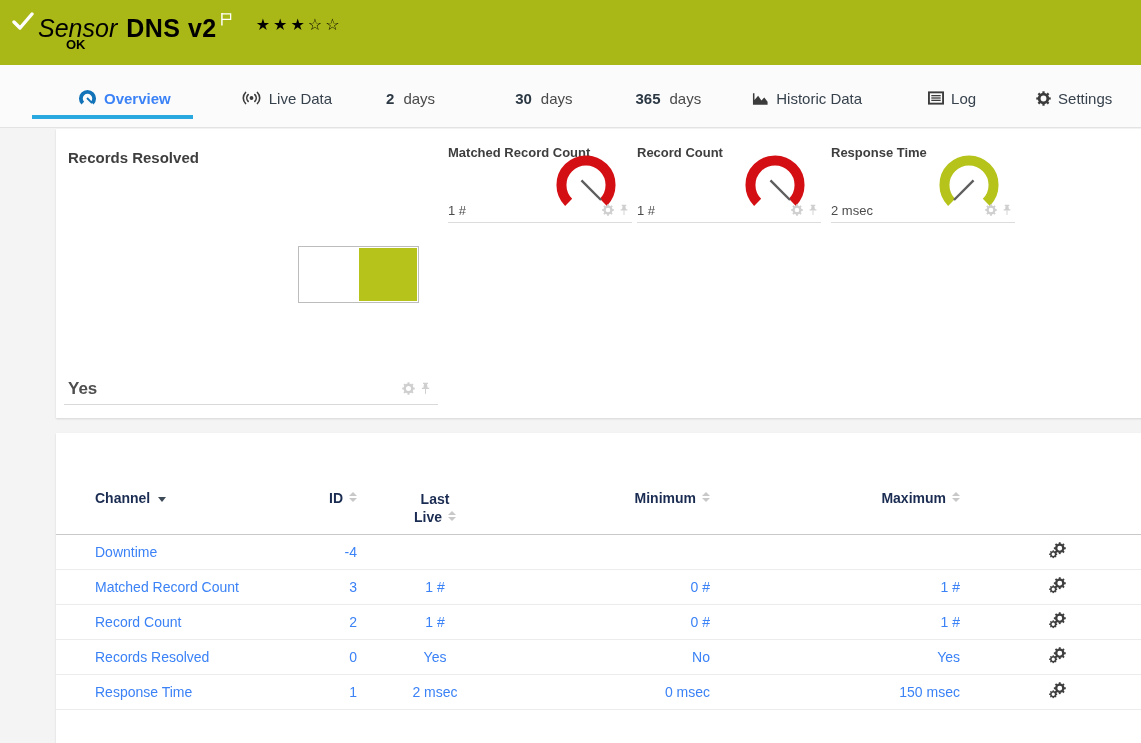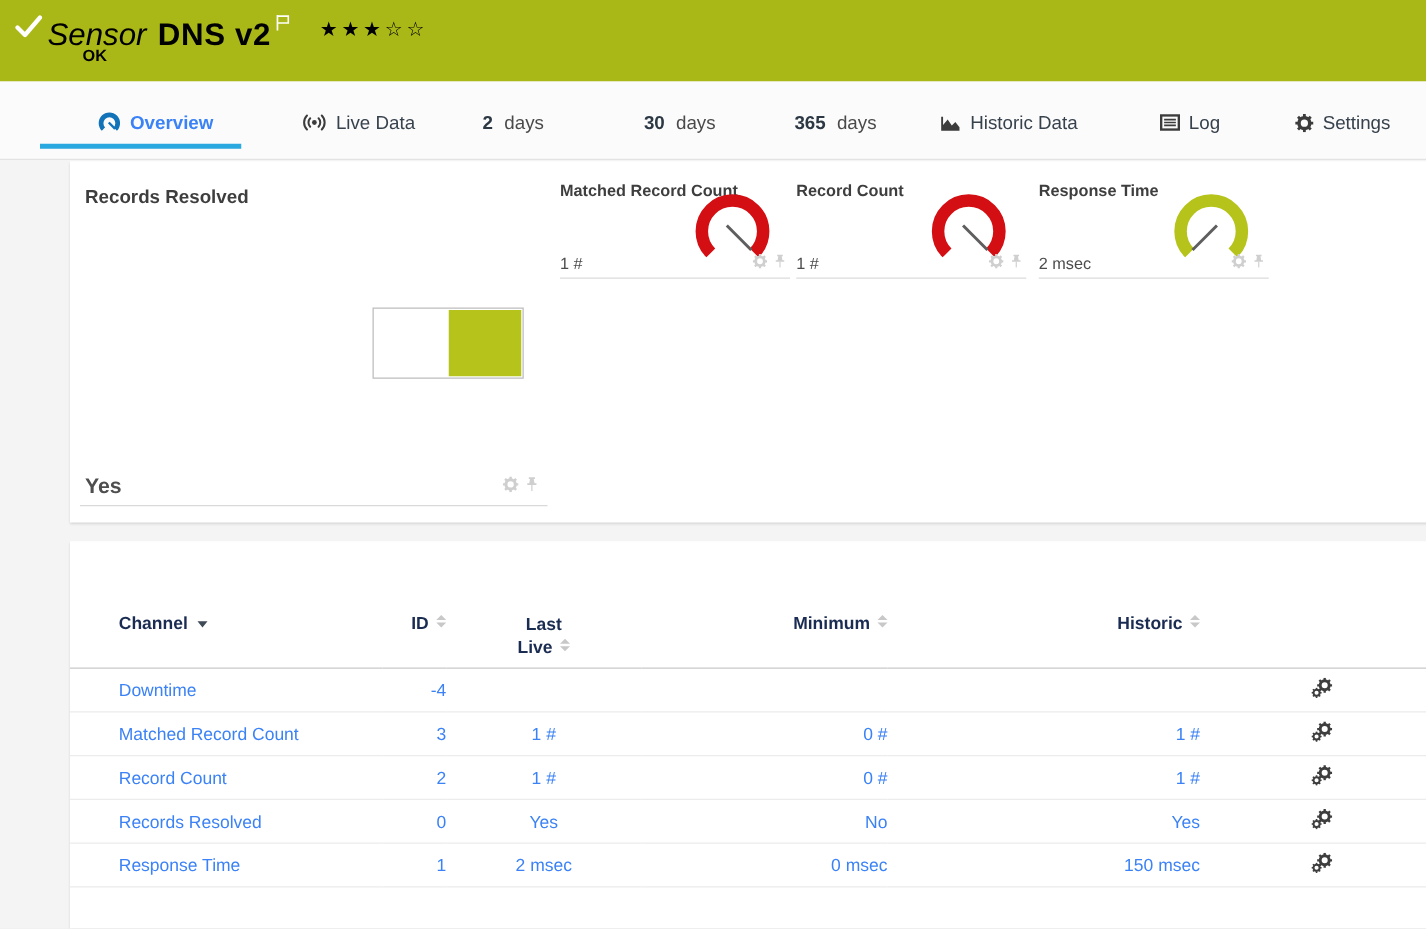--- a/index.html
+++ b/index.html
@@ -285,21 +285,21 @@
               <span>ID</span><span class="sort"><i class="up"></i><i class="dn"></i></span>
             </th>
             <th class="c-last">
               <span class="hdr2">Last</span>
               <span class="hdr2"><span>Live</span><span class="sort"><i class="up"></i><i class="dn"></i></span></span>
             </th>
             <th class="c-min">
               <span>Minimum</span><span class="sort"><i class="up"></i><i class="dn"></i></span>
             </th>
             <th class="c-max">
-              <span>Historic</span><span class="sort"><i class="up"></i><i class="dn"></i></span>
+              <span>Maximum</span><span class="sort"><i class="up"></i><i class="dn"></i></span>
             </th>
             <th class="c-gear"></th>
           </tr>
         </thead>
         <tbody>
           <tr>
             <td class="c-channel">Downtime</td>
             <td class="c-id">-4</td>
             <td class="c-last"></td>
             <td class="c-min"></td>

